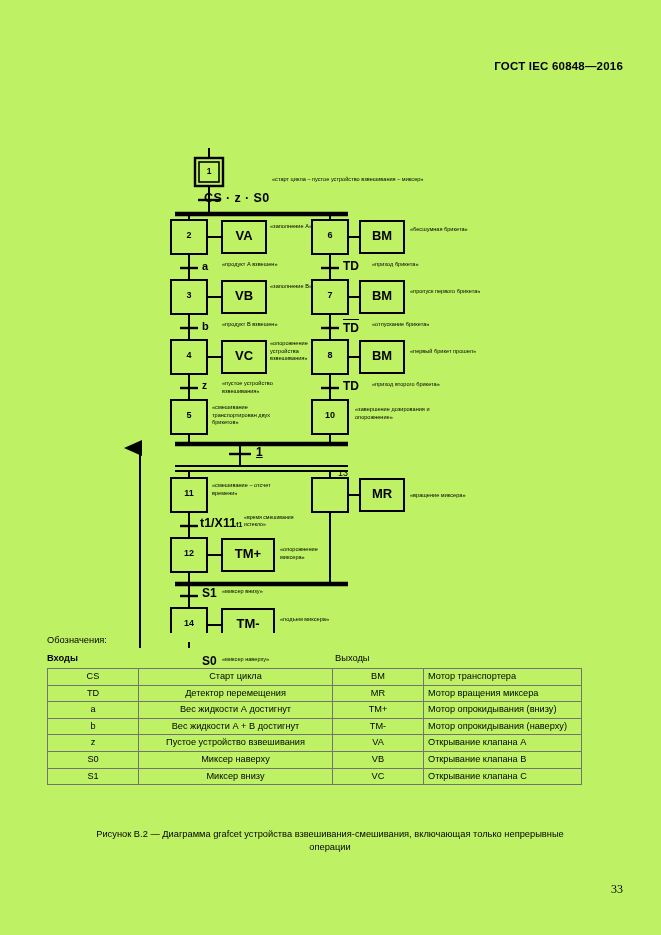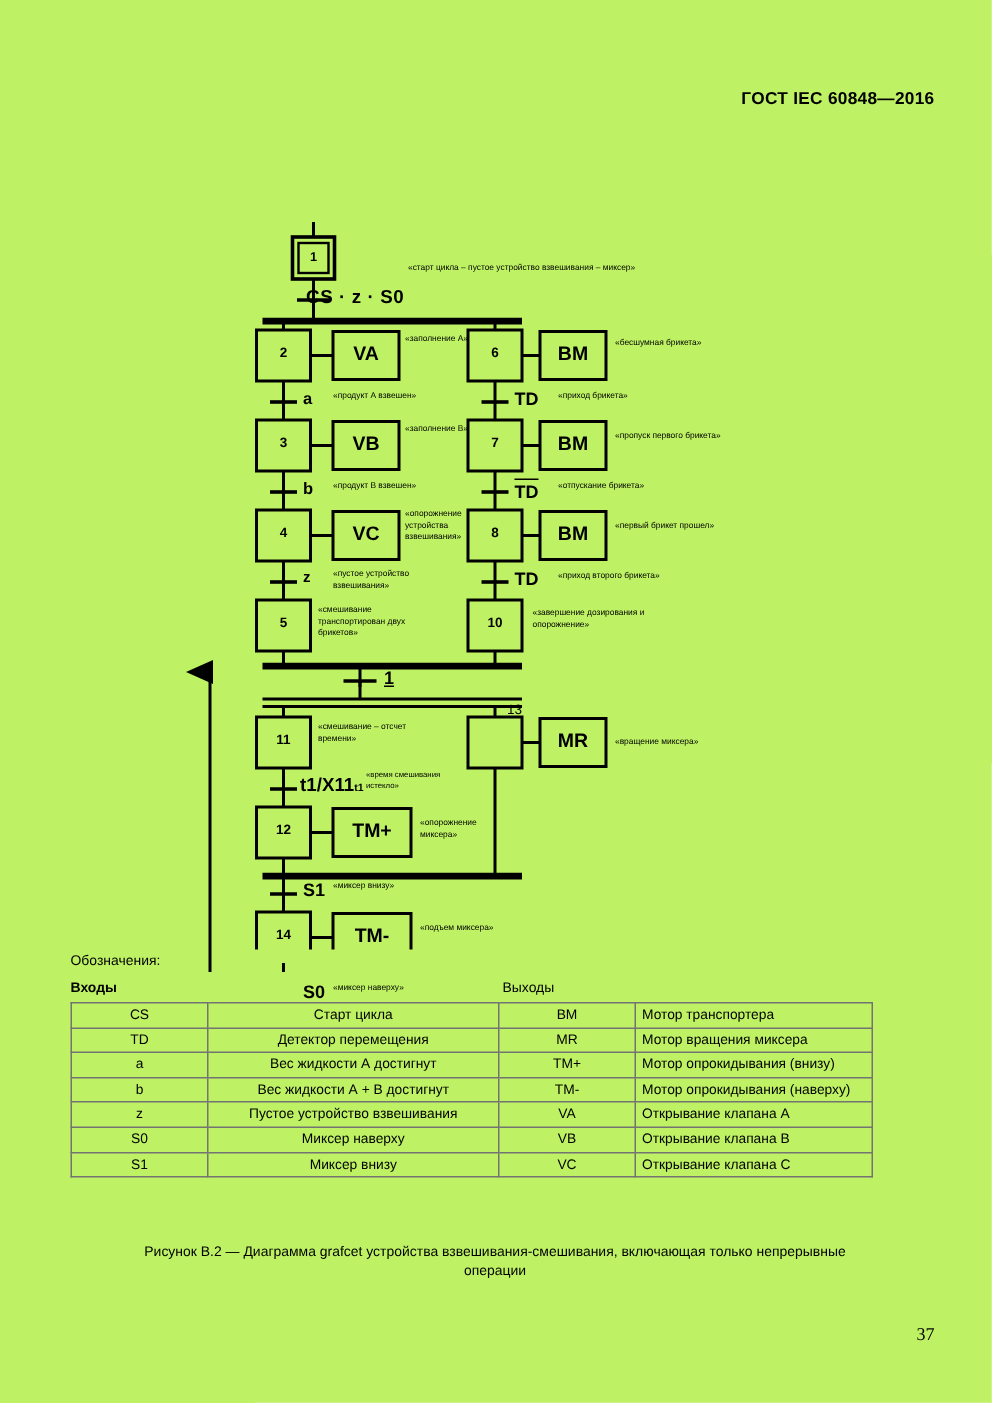--- a/index.html
+++ b/index.html
@@ -304,14 +304,14 @@
         <td class="c-code">S1</td>
         <td class="c-desc">Миксер внизу</td>
         <td class="c-code2">VC</td>
         <td class="c-desc2">Открывание клапана С</td>
       </tr>
     </tbody>
   </table>
 
   <div class="caption">Рисунок В.2 — Диаграмма grafcet устройства взвешивания-смешивания, включающая только непрерывные операции</div>
 
-  <div class="page-number">37</div>
+  <div class="page-number">33</div>
 </div>
 
 </body></html>

